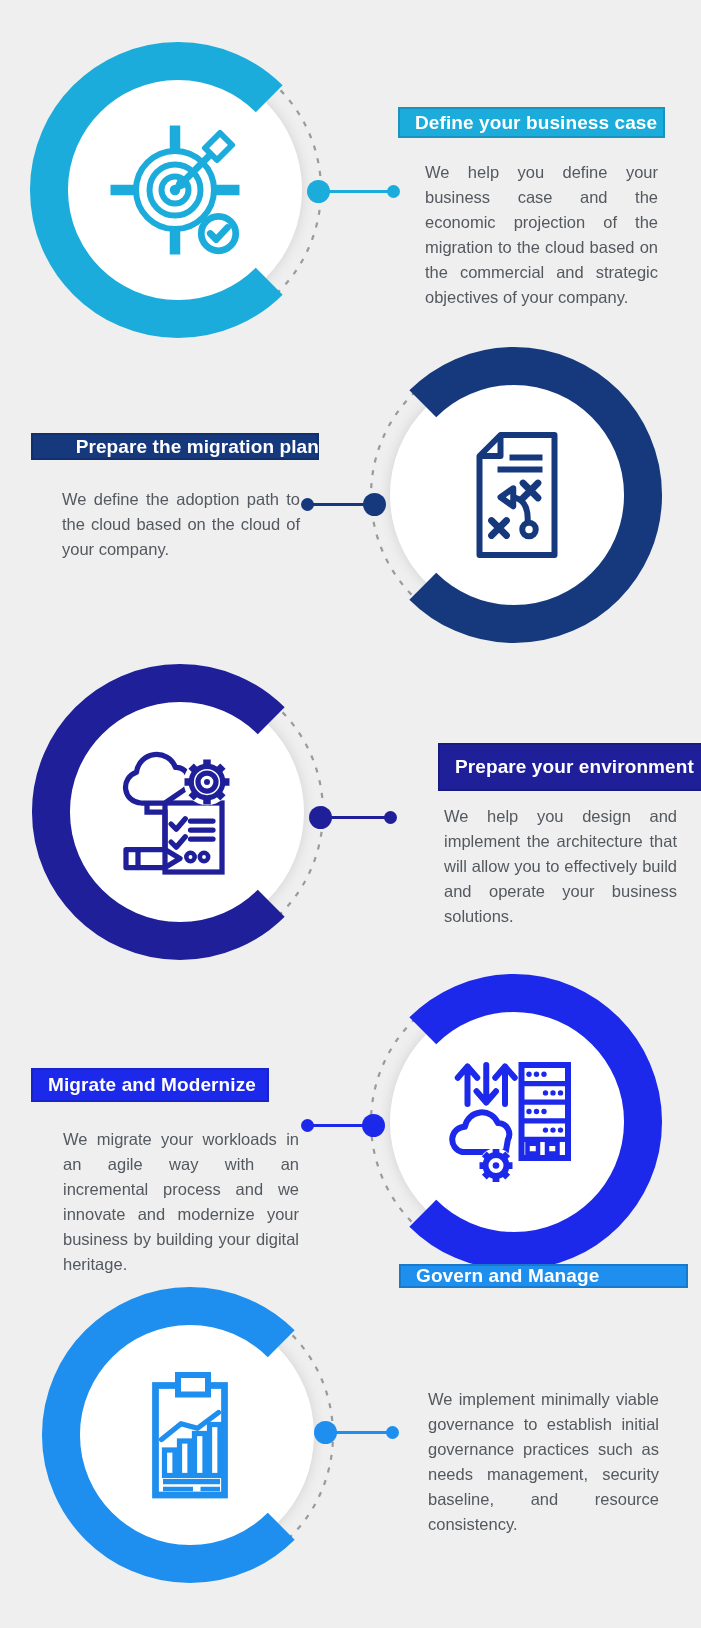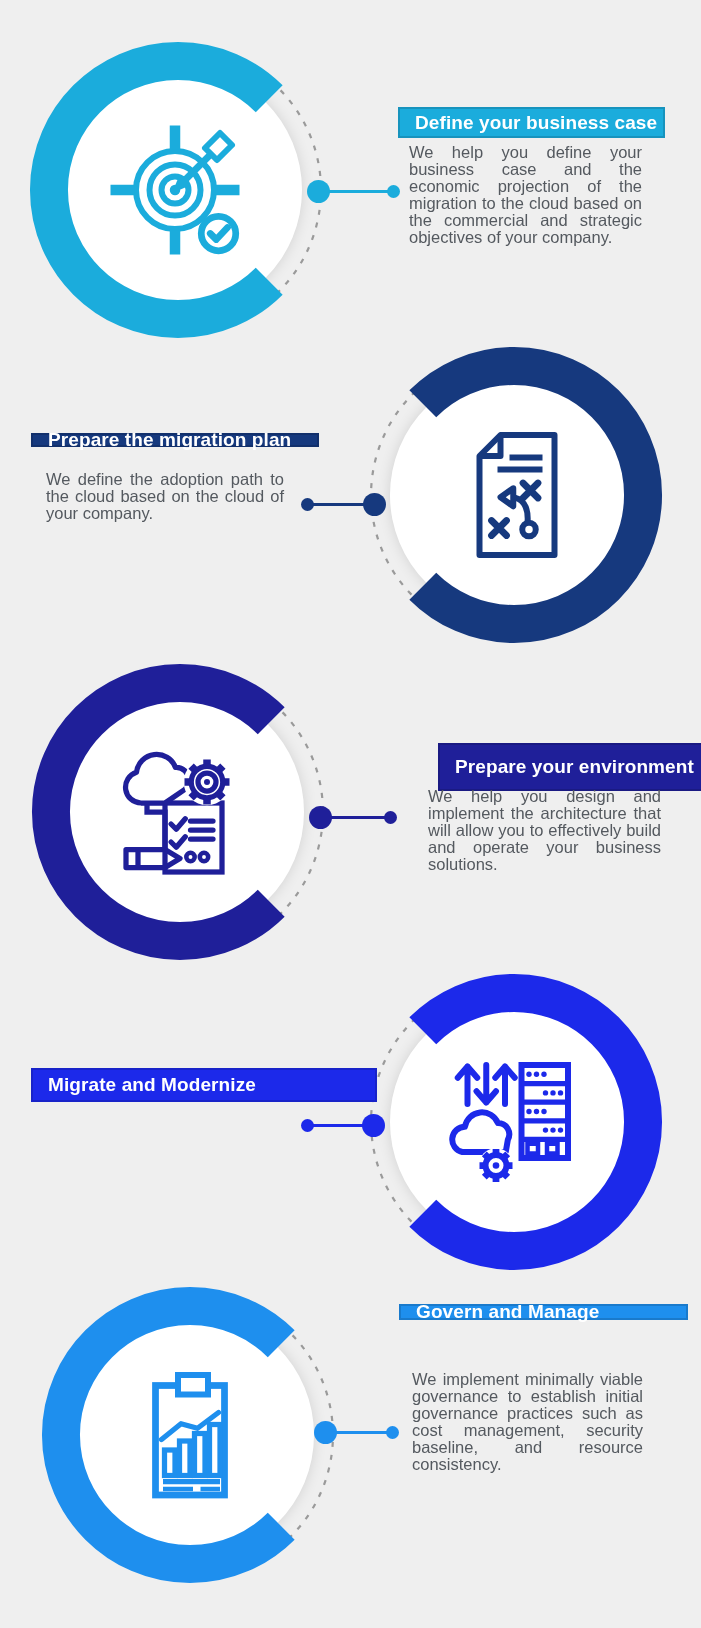--- a/index.html
+++ b/index.html
@@ -24,22 +24,22 @@
   .dot.big{width:23px;height:23px;}
   .dot.small{width:13px;height:13px;}
   .bar{
     position:absolute;display:flex;align-items:center;
     background:var(--accent);color:#ffffff;
     font-size:19px;font-weight:bold;padding-left:17px;box-sizing:border-box;
     box-shadow:inset 0 0 0 2px rgba(0,0,0,0.14);
     letter-spacing:0.1px;
   }
   .desc{
-    position:absolute;margin:0;color:#54595f;
-    font-size:16.5px;line-height:17px;text-align:justify;
+    position:absolute;margin:16px;color:#54595f;
+    font-size:16.5px;line-height:25px;text-align:justify;
   }
 </style>
 </head>
 <body style="background-color: rgb(239, 239, 239);">
 
 <div class="canvas">
 
   <div class="step" style="--accent: #1BACDC;">
     <div class="circle" style="left:18px;top:30px;">
       <div class="disc"></div>
@@ -89,21 +89,21 @@
           <path d="M35 67 L45 77 M45 67 L35 77"></path>
         </g>
         <path d="M59 68.5 C 60 57 55 51.5 48 51.5" fill="none" stroke="currentColor" stroke-width="4"></path>
         <path d="M49.5 45.5 L41 51.5 L49.5 57.5 Z" fill="#fff" stroke="currentColor" stroke-width="4" stroke-linejoin="round"></path>
         <circle cx="60" cy="73" r="4.5" fill="#fff" stroke="currentColor" stroke-width="4"></circle>
       </svg>
     </div>
     <div class="connector-line" style="left:307px;top:502.5px;width:67px;"></div>
     <div class="dot big" style="left:362.5px;top:492.5px;"></div>
     <div class="dot small" style="left:300.5px;top:497.5px;"></div>
-    <div class="bar" style="left:31px;top:433px;width:288px;height:14px;">
+    <div class="bar" style="left:31px;top:433px;width:288px;height:27px;justify-content:flex-end;">
       <span>Prepare the migration plan</span>
     </div>
     <p class="desc" style="left:46px;top:471px;width:238px;">We define the adoption path to the cloud based on the cloud of your company.</p>
   </div>
 
   <div class="step" style="--accent: #1F1F99;">
     <div class="circle" style="left:20px;top:652px;">
       <div class="disc"></div>
       <svg class="ring" viewBox="0 0 320 320">
         <path class="dashed" d="M220.4 30.4 A143 143 0 0 1 220.4 289.6"></path>
@@ -178,23 +178,24 @@
           <circle cx="38" cy="79" r="11.5" fill="#fff" stroke="none"></circle>
           <path d="M45 79 H49 M42.9 83.9 L45.8 86.8 M38 86 V90 M33.1 83.9 L30.2 86.8 M31 79 H27 M33.1 74.1 L30.2 71.2 M38 72 V68 M42.9 74.1 L45.8 71.2" stroke="currentColor" stroke-width="4.5" fill="none"></path>
           <circle cx="38" cy="79" r="7" fill="#fff" stroke="currentColor" stroke-width="4"></circle>
           <circle cx="38" cy="79" r="2.2" fill="currentColor"></circle>
         </g>
       </svg>
     </div>
     <div class="connector-line" style="left:307px;top:1123.5px;width:66px;"></div>
     <div class="dot big" style="left:361.5px;top:1113.5px;"></div>
     <div class="dot small" style="left:300.5px;top:1118.5px;"></div>
-    <div class="bar" style="left:31px;top:1068px;width:346px;height:34px;">
+    <div class="bar" style="left:31px;top:1068px;width:238px;height:34px;">
       <span>Migrate and Modernize</span>
     </div>
+    <p class="desc" style="left:47px;top:1111px;width:236px;">We migrate your workloads in an agile way with an incremental process and we innovate and modernize your business by building your digital heritage.</p>
   </div>
 
   <div class="step" style="--accent: #1E8FEE;">
     <div class="circle" style="left:30px;top:1275px;">
       <div class="disc"></div>
       <svg class="ring" viewBox="0 0 320 320">
         <path class="dashed" d="M220.4 30.4 A143 143 0 0 1 220.4 289.6"></path>
         <path class="main" d="M251.2 251.2 A129 129 0 1 1 251.2 68.8"></path>
       </svg>
       <svg class="icon" viewBox="0 0 100 100">
@@ -207,19 +208,19 @@
           <rect x="53" y="49" width="7" height="28"></rect>
           <rect x="63" y="43" width="7" height="34"></rect>
         </g>
         <path d="M32 81 H70" stroke="currentColor" stroke-width="3.5" fill="none"></path>
         <path d="M32 86 H52 M57 86 H70" stroke="currentColor" stroke-width="3" fill="none"></path>
       </svg>
     </div>
     <div class="connector-line" style="left:325px;top:1430.5px;width:67px;"></div>
     <div class="dot big" style="left:313.5px;top:1420.5px;"></div>
     <div class="dot small" style="left:385.5px;top:1425.5px;"></div>
-    <div class="bar" style="left:399px;top:1304px;width:289px;height:16px;">
+    <div class="bar" style="left:399px;top:1264px;width:289px;height:24px;">
       <span>Govern and Manage</span>
     </div>
-    <p class="desc" style="left:412px;top:1371px;width:231px;">We implement minimally viable governance to establish initial governance practices such as cost management, security baseline, and resource consistency.</p>
+    <p class="desc" style="left:412px;top:1371px;width:231px;">We implement minimally viable governance to establish initial governance practices such as needs management, security baseline, and resource consistency.</p>
   </div>
 
 </div>
 
 </body></html>

